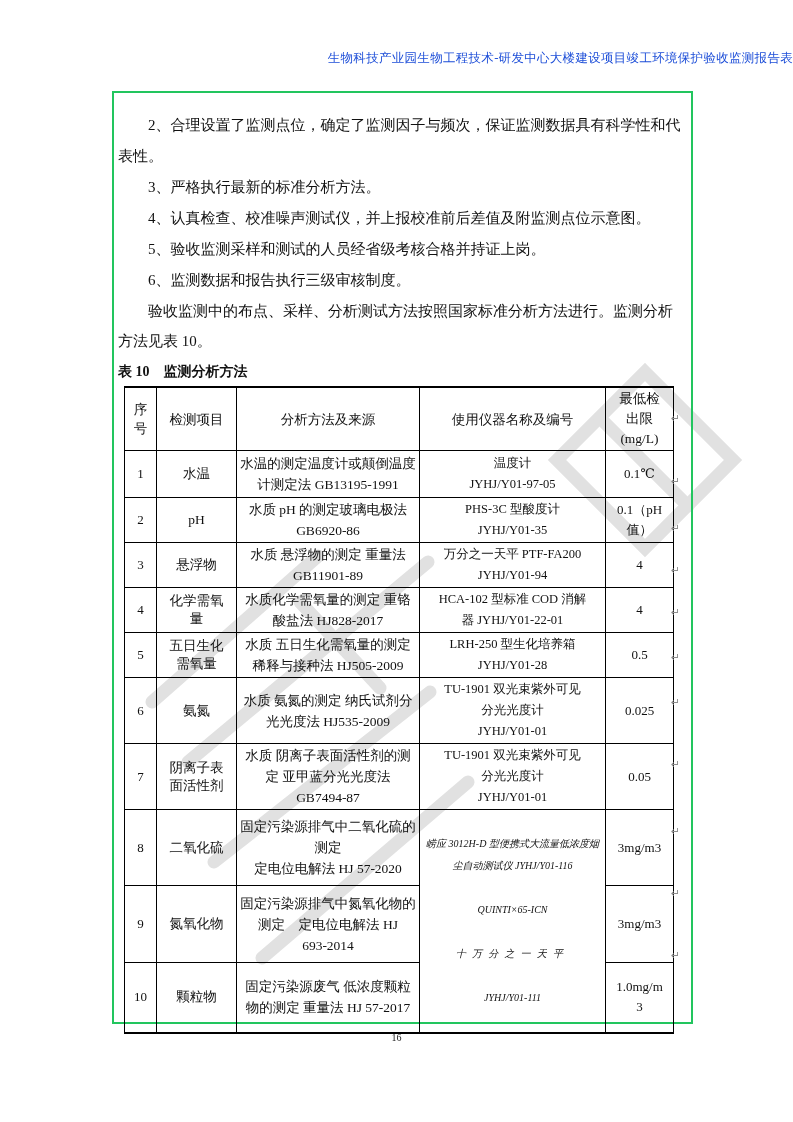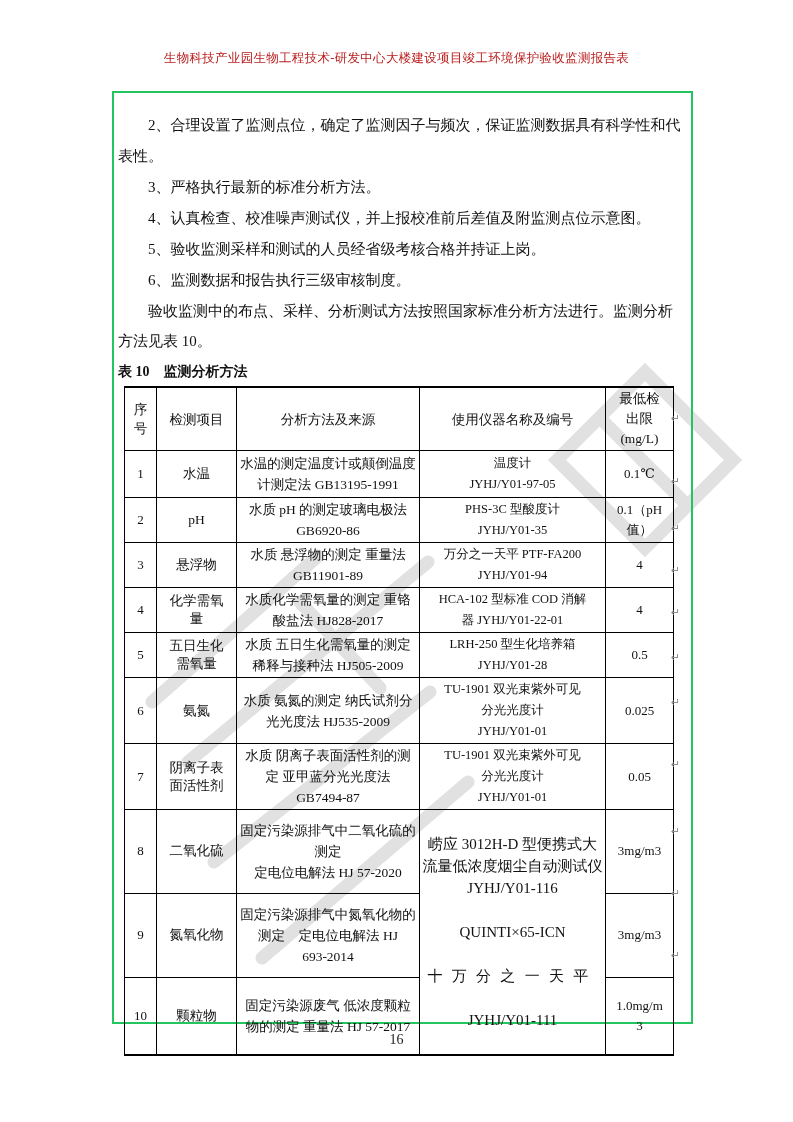--- a/index.html
+++ b/index.html
@@ -7,21 +7,21 @@
     width:793px;height:1122px;position:relative;background:#ffffff;
     font-family:"Liberation Serif","DejaVu Serif",serif;color:#111;
     overflow:hidden;
   }
   
   .watermark{position:absolute;left:0;top:0;z-index:0;pointer-events:none;}
   .layer{position:relative;z-index:1;}
 
   .doc-title{
     position:absolute;left:0;top:50px;width:100%;
-    text-align:center;font-size:12.5px;letter-spacing:.3px;color:#b91c1c;
+    text-align:right;font-size:12.5px;letter-spacing:.3px;color:#1d4ed8;
   }
 
   .content-box{
     position:absolute;left:112px;top:91px;width:569px;height:905px;
     border:2px solid #22c55e;padding:12px 4px;box-sizing:content-box;
   }
   .para{margin:0;font-size:15px;line-height:31px;text-indent:2em;padding-top:0;}
   .para.first{margin-top:5px;}
   .section-heading{margin:4px 0 0 0;font-size:16px;font-weight:bold;line-height:26px;}
   .intro{margin:0;font-size:15px;line-height:30px;text-indent:2em;}
@@ -36,31 +36,31 @@
     border:1px solid #000;text-align:center;vertical-align:middle;
     white-space:pre-line;padding:1px 2px;font-weight:normal;
     overflow:hidden;
   }
   th.c-no,td.c-no{font-size:13px;}
   th.c-item,td.c-item{font-size:13.5px;}
   th.c-method,td.c-method{font-size:13.5px;line-height:21px;}
   th.c-instr,td.c-instr{font-size:12.5px;line-height:21px;}
   th.c-limit,td.c-limit{font-size:13px;line-height:20px;}
   th{font-size:13.5px !important;line-height:19px;}
-  td.merged-instr{text-align:left;vertical-align:middle;padding:2px 4px;font-size:15px;line-height:22px;}
+  td.merged-instr{text-align:left;vertical-align:middle;padding:2px 4px;font-size:10px;line-height:22px;font-style:italic;}
   td.merged-instr .line{white-space:normal;}
   td.merged-instr .spread{letter-spacing:.62em;white-space:nowrap;}
 
   .return-mark{
     position:absolute;left:671px;z-index:2;color:#8f8f8f;font-size:11px;
     font-family:"DejaVu Sans",sans-serif;line-height:11px;
   }
   .page-footer{
     position:absolute;left:0;top:1032px;width:100%;text-align:center;
-    font-size:14px;color:#222;
+    font-size:10px;color:#222;
   }
 </style>
 </head>
 <body>
 
 <svg class="watermark" width="793" height="1122" viewBox="0 0 793 1122">
   <g stroke="#dcdcdc" stroke-width="13" fill="none" stroke-linecap="round" opacity="0.85">
     <path d="M645,372 L733,460 L645,548 L557,460 Z"></path>
     <path d="M600,418 L688,506"></path>
     <path d="M152,702 L318,556"></path>

